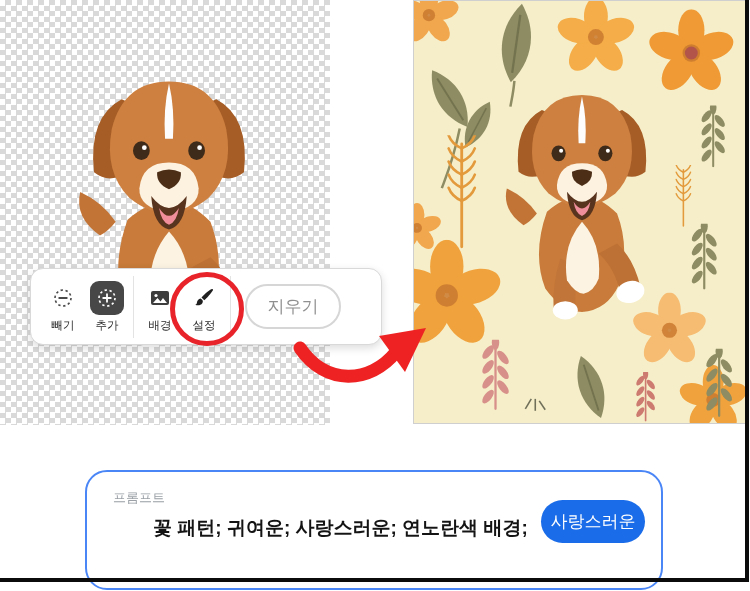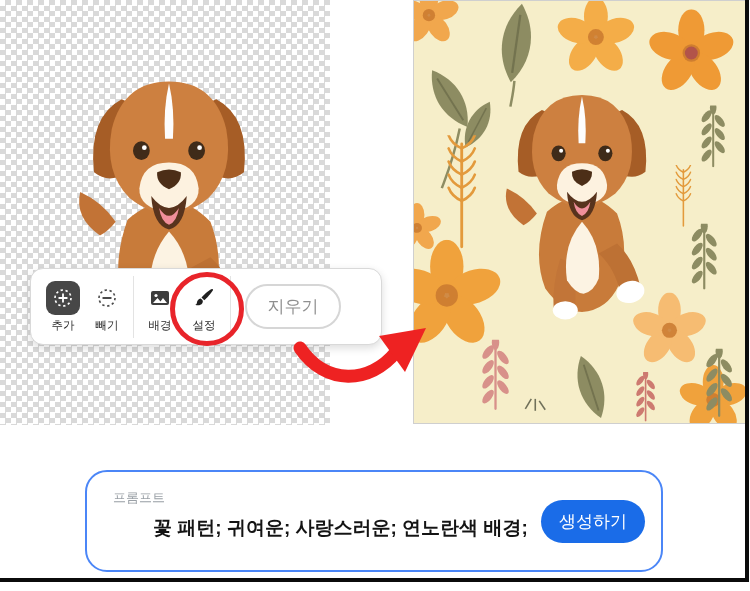--- a/index.html
+++ b/index.html
@@ -42,21 +42,21 @@
     position:absolute;left:139px;top:3px;width:64px;height:64px;border-radius:50%;
     border:5px solid #e8242a;z-index:6;pointer-events:none;
   }
   
   .arrow-svg{position:absolute;left:288px;top:318px;width:145px;height:75px;z-index:6;pointer-events:none;}
   
   .frame-right{position:absolute;left:745px;top:0;width:4px;height:582px;background:#0b0b0b;z-index:8;}
   .frame-bottom{position:absolute;left:0;top:578px;width:749px;height:4px;background:#0b0b0b;z-index:8;}
   
   .prompt-box{
-    position:absolute;left:85px;top:470px;width:578px;height:102px;z-index:4;
+    position:absolute;left:85px;top:470px;width:578px;height:120px;z-index:4;
     background:#fff;border:2px solid #4b86f7;border-radius:22px;box-sizing:border-box;
   }
   .prompt-label{position:absolute;left:26px;top:17px;font-size:13px;color:#9aa0a6;}
   .prompt-value{position:absolute;left:26px;top:43px;font-size:19px;font-weight:bold;color:#141414;white-space:nowrap;margin-left:40px;}
   .generate-btn{
     position:absolute;right:16px;top:28px;width:104px;height:43px;border:none;border-radius:22px;
     background:#1a6ce8;color:#fff;font-size:17px;cursor:pointer;font-family:inherit;
   }
   .hidden-defs{position:absolute;width:0;height:0;}
 </style>
@@ -245,37 +245,37 @@
         <path d="M122,400 l0,12"></path>
         <path d="M126,402 l6,9"></path>
     </g>
     <g>
         <use href="#puppy" x="85" y="52" width="168" height="286"></use>
       </g>
   </svg>
 </div>
 
 <div class="toolbar">
+  <div class="tool">
+    <span class="tool-iconbox">
+      <svg width="22" height="22" viewBox="0 0 22 22">
+        <circle cx="11" cy="11" r="8" fill="none" stroke="#4a4a4a" stroke-width="1.6" stroke-dasharray="2.4 2.6"></circle>
+        <path d="M7.2 11 H14.8" stroke="#4a4a4a" stroke-width="1.8" stroke-linecap="round"></path>
+      </svg>
+    </span>
+    <span class="tool-label">빼기</span>
+  </div>
   <div class="tool selected">
     <span class="tool-iconbox">
       <svg width="22" height="22" viewBox="0 0 22 22">
         <circle cx="11" cy="11" r="8" fill="none" stroke="#fff" stroke-width="1.6" stroke-dasharray="2.4 2.6"></circle>
         <path d="M11 7.2 V14.8 M7.2 11 H14.8" stroke="#fff" stroke-width="1.8" stroke-linecap="round"></path>
       </svg>
     </span>
     <span class="tool-label">추가</span>
-  </div>
-  <div class="tool">
-    <span class="tool-iconbox">
-      <svg width="22" height="22" viewBox="0 0 22 22">
-        <circle cx="11" cy="11" r="8" fill="none" stroke="#4a4a4a" stroke-width="1.6" stroke-dasharray="2.4 2.6"></circle>
-        <path d="M7.2 11 H14.8" stroke="#4a4a4a" stroke-width="1.8" stroke-linecap="round"></path>
-      </svg>
-    </span>
-    <span class="tool-label">빼기</span>
   </div>
   <div class="tb-divider"></div>
   <div class="tool">
     <span class="tool-iconbox">
       <svg width="22" height="22" viewBox="0 0 22 22">
         <rect x="2" y="4" width="18" height="14" rx="2" fill="#3d3d3d"></rect>
         <circle cx="7" cy="8.5" r="1.6" fill="#fff"></circle>
         <path d="M4 16 l4.5 -5 3 3.4 L14 11 l4 5 Z" fill="#fff"></path>
       </svg>
     </span>
@@ -299,14 +299,14 @@
   <path d="M12,30 C38,68 82,66 108,34" stroke="#ee2222" stroke-width="13" fill="none" stroke-linecap="round"></path>
   <polygon points="138,10 91,18 117,54" fill="#ee2222"></polygon>
 </svg>
 
 <div class="frame-right"></div>
 <div class="frame-bottom"></div>
 
 <div class="prompt-box">
   <div class="prompt-label">프롬프트</div>
   <div class="prompt-value">꽃 패턴; 귀여운; 사랑스러운; 연노란색 배경;</div>
-  <button class="generate-btn">생성하기</button>
+  <button class="generate-btn">사랑스러운</button>
 </div>
 
 </body></html>

